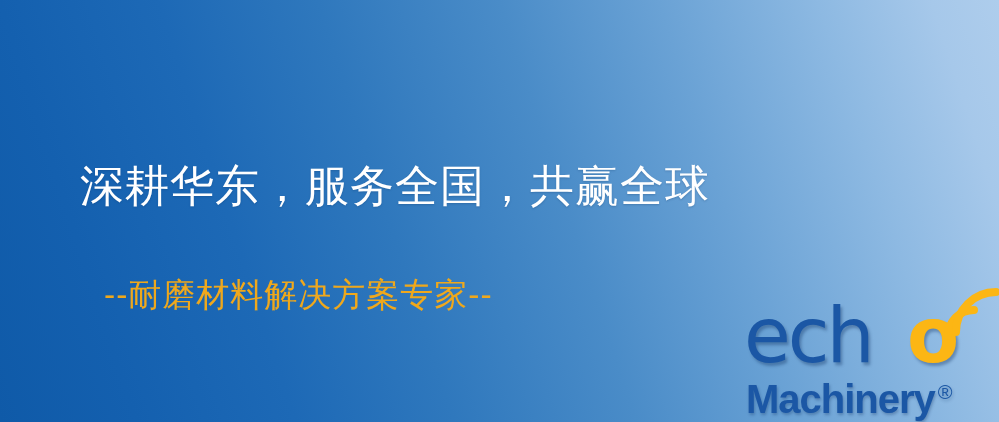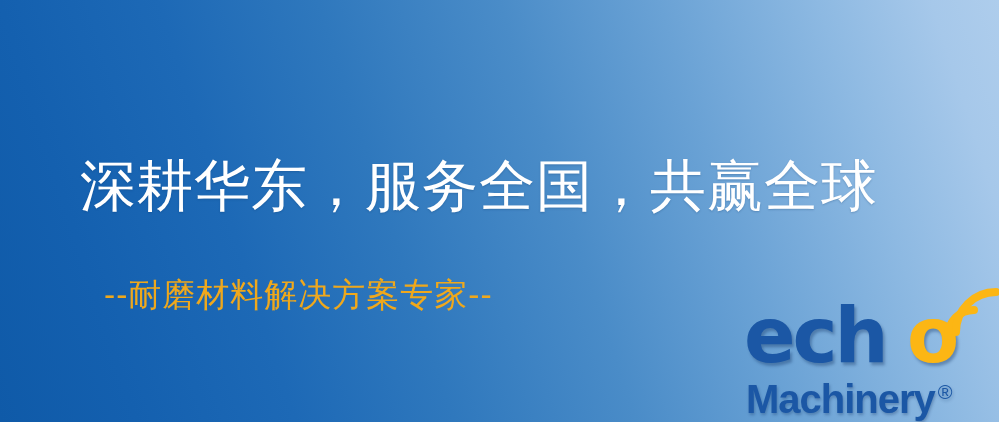--- a/index.html
+++ b/index.html
@@ -27,21 +27,21 @@
         #aecdec 100%);
   }
 
   
   #headline {
     position: absolute;
     left: 80px;
     top: 148px;
     margin: 0;
     font-family: "DejaVu Serif", "Liberation Serif", serif;
-    font-size: 56px;
+    font-size: 44px;
     line-height: 76px;
     font-weight: 400;
     color: #ffffff;
     letter-spacing: 1px;
     white-space: nowrap;
     text-shadow: 0 1px 2px rgba(10,50,100,0.25);
   }
 
   
   #subtitle {
@@ -73,21 +73,21 @@
     width: 252px;
     height: 88px;
   }
   .logo-echo-text {
     position: absolute;
     left: 2px;
     top: 6px;
     font-family: "DejaVu Sans", "Liberation Sans", sans-serif;
     font-size: 76px;
     line-height: 76px;
-    font-weight: 700;
+    font-weight: 400;
     letter-spacing: -3px;
     color: #1b57a5;
     text-shadow: 2px 3px 3px rgba(10,40,90,0.35);
   }
   .logo-o-text {
     position: absolute;
     left: 165px;
     top: 6px;
     font-family: "DejaVu Sans", "Liberation Sans", sans-serif;
     font-size: 76px;

